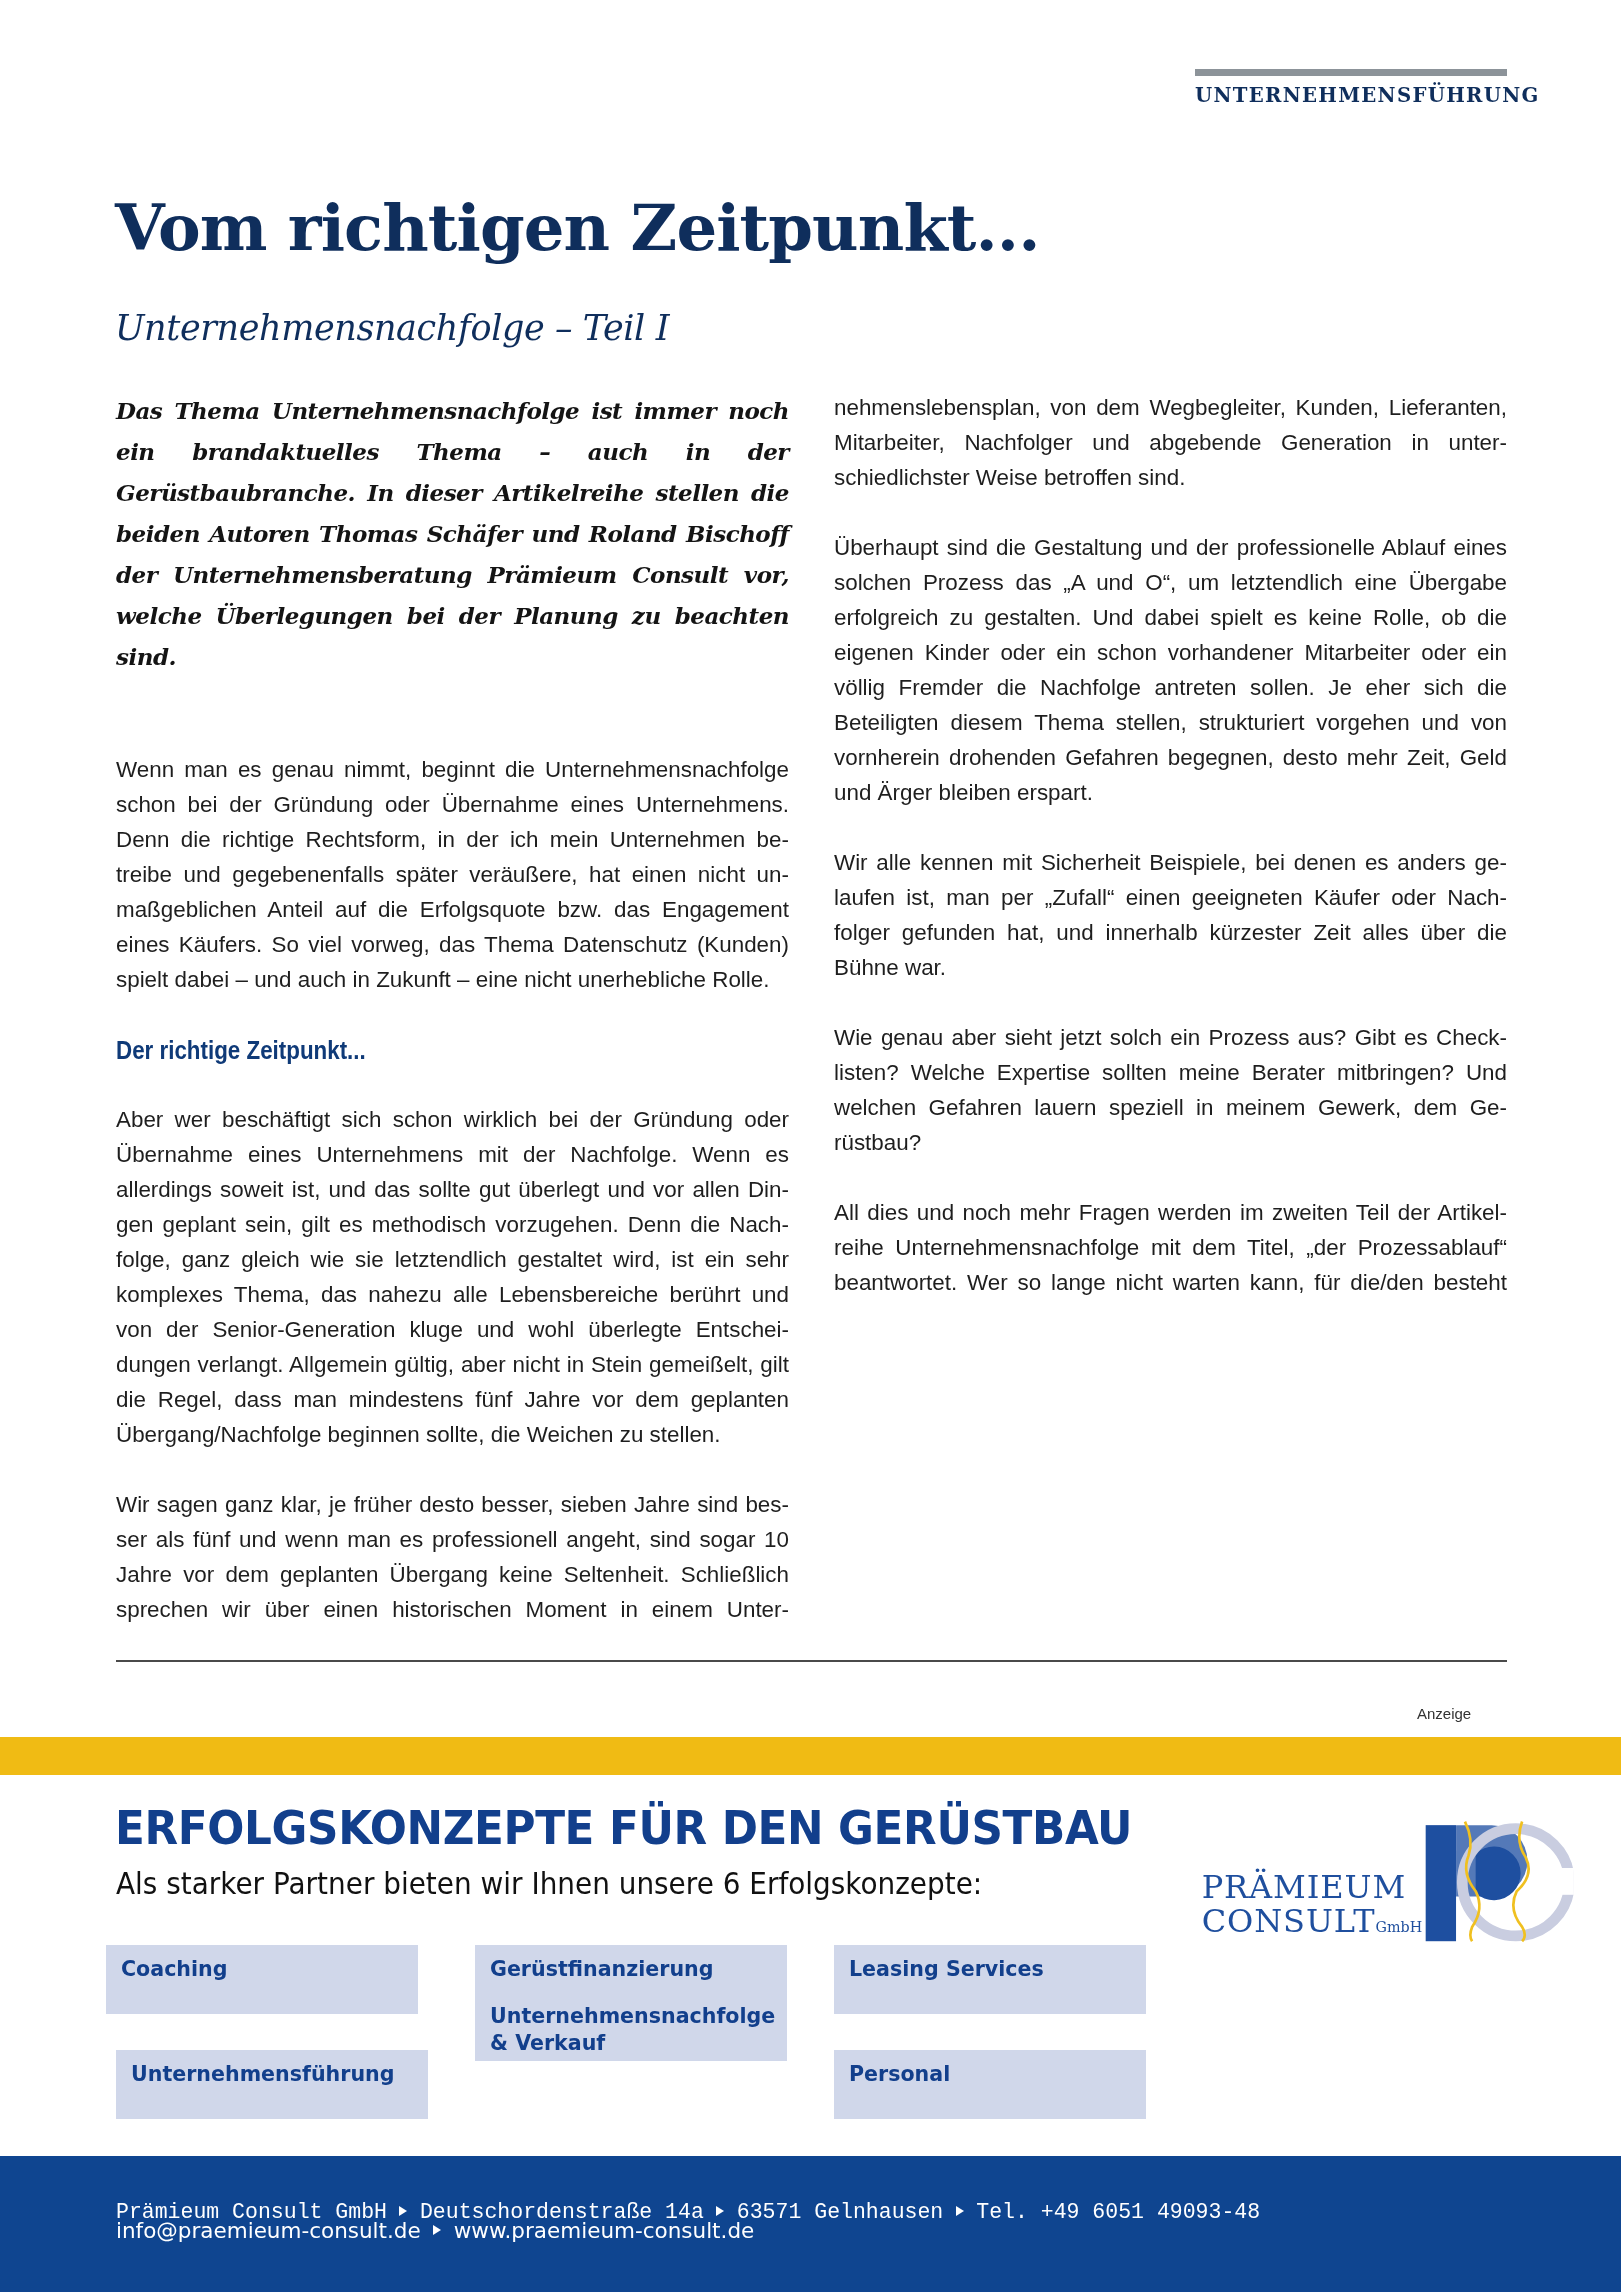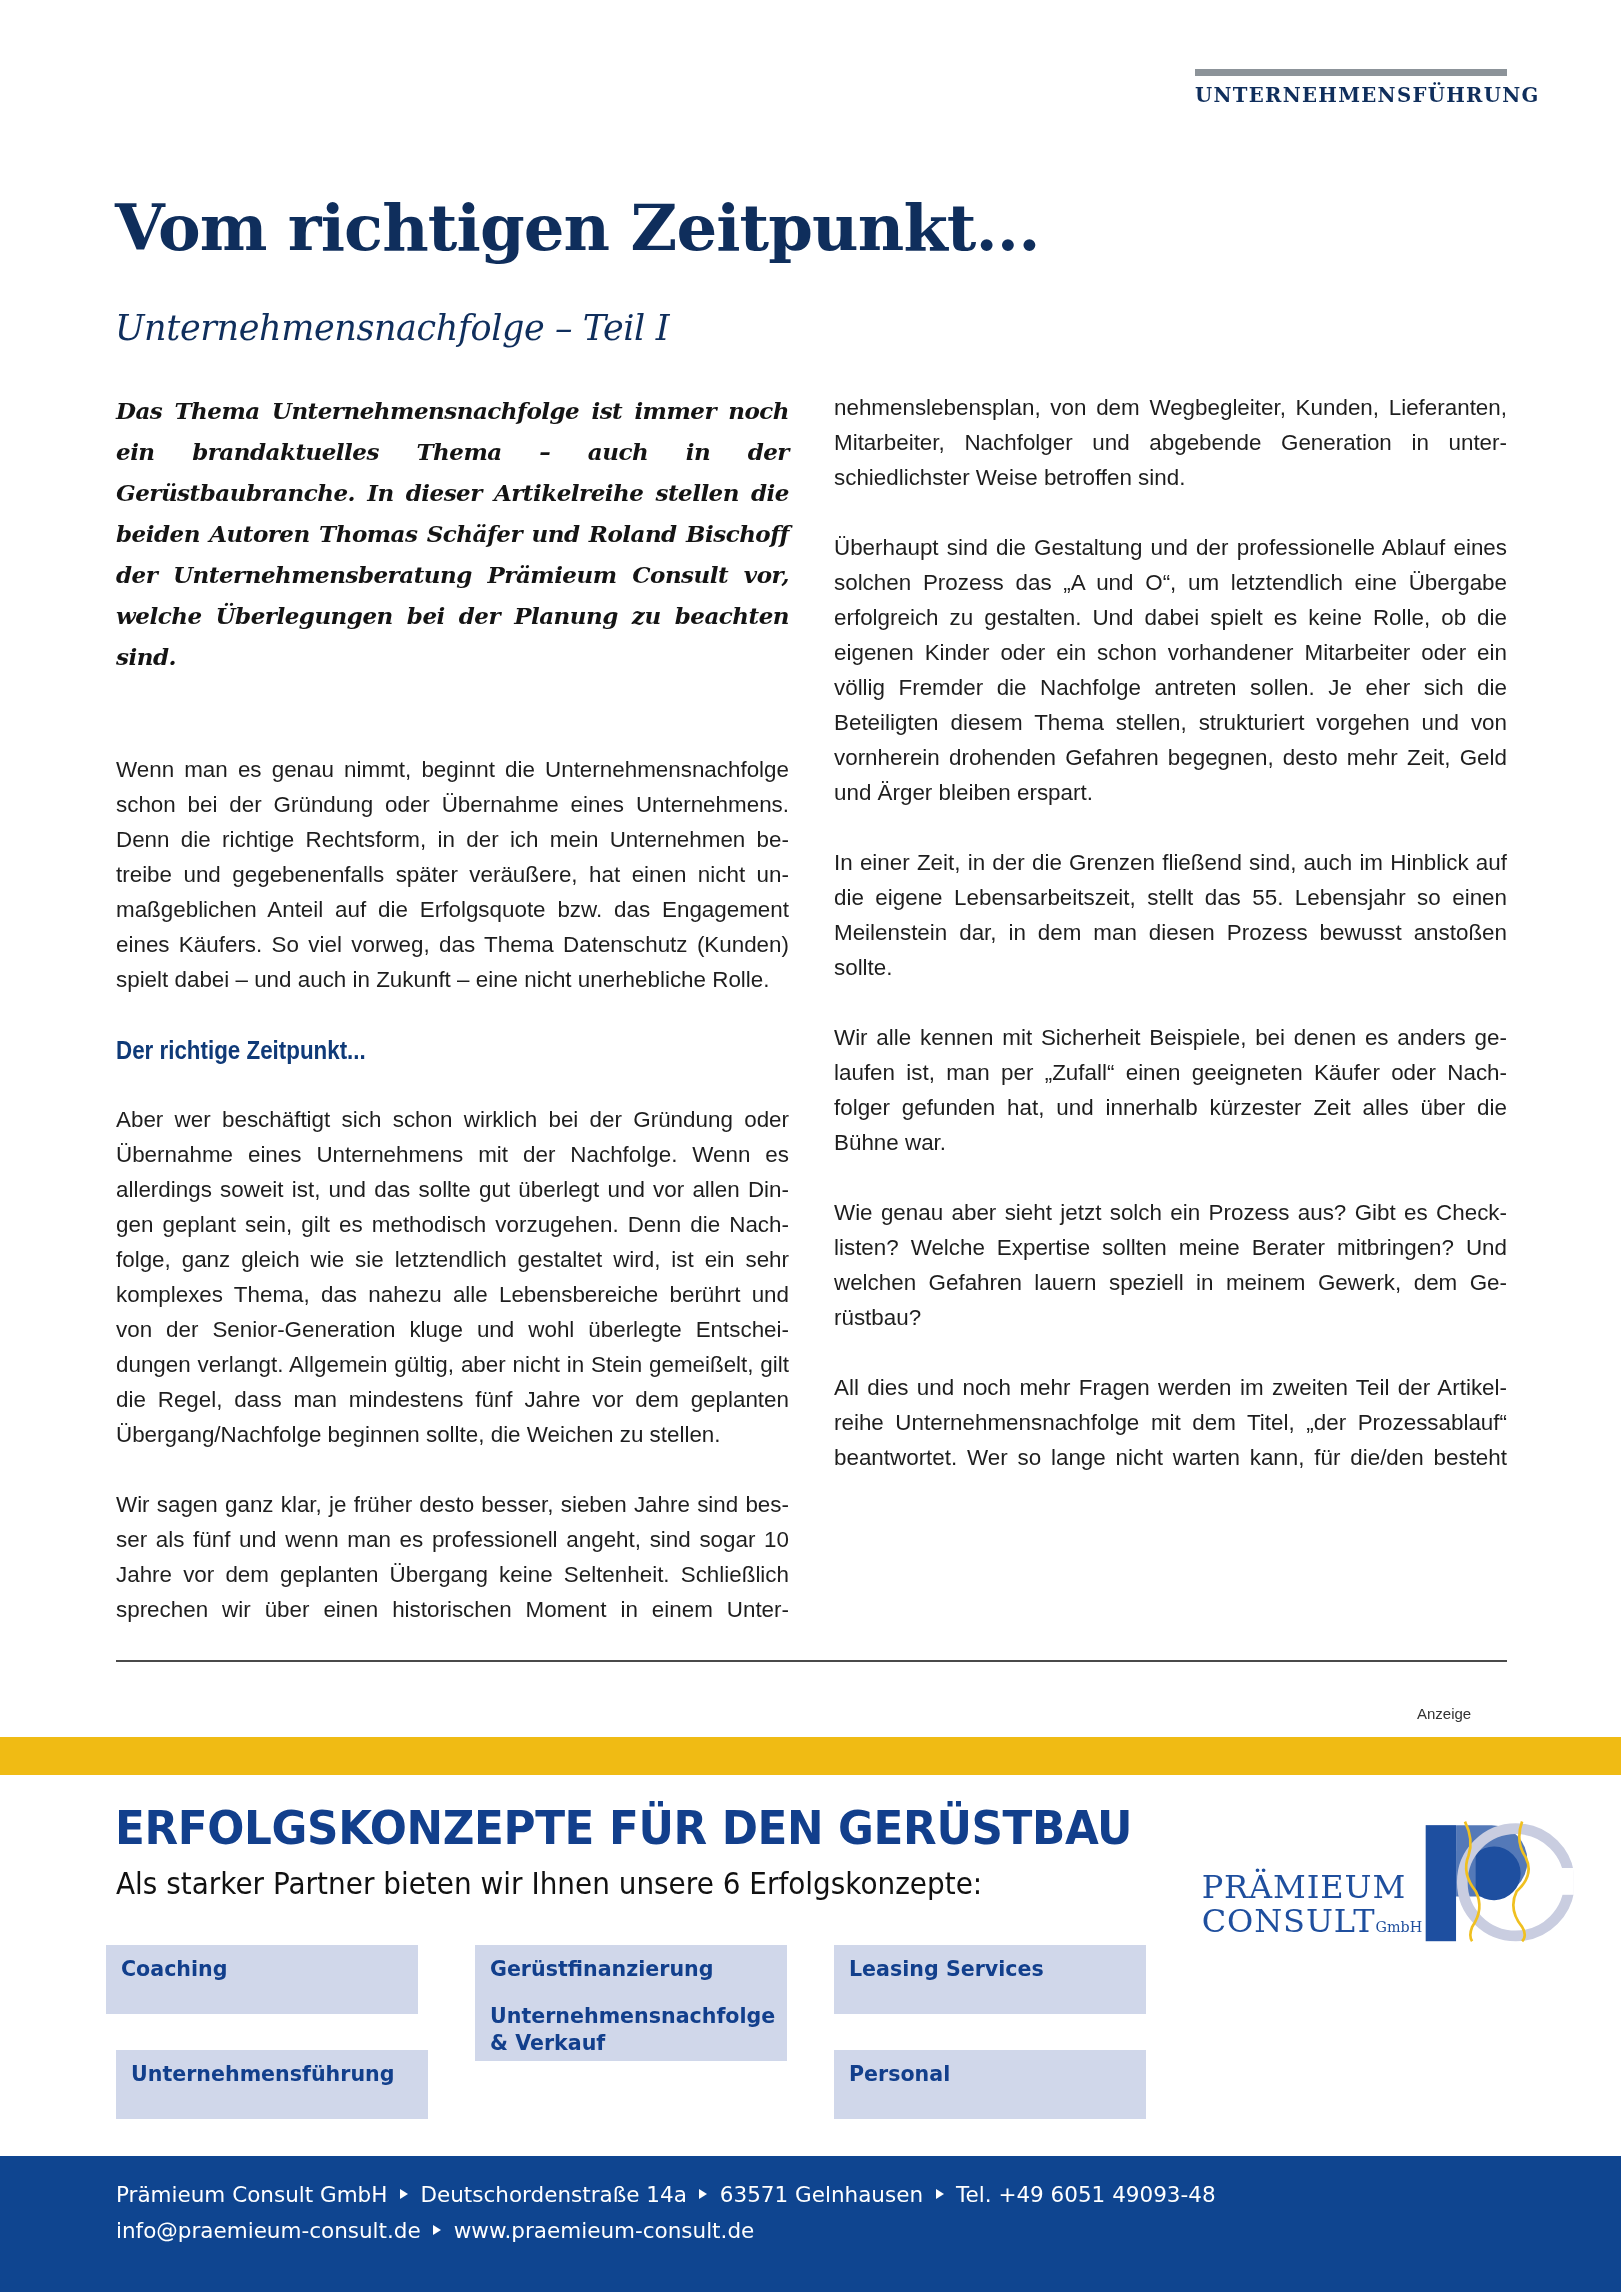--- a/index.html
+++ b/index.html
@@ -51,21 +51,20 @@
   <p class="lead">Das Thema Unternehmensnachfolge ist immer noch ein brandaktuelles Thema – auch in der Gerüstbaubranche. In dieser Artikelreihe stellen die beiden Autoren Thomas Schäfer und Roland Bischoff der Unternehmensberatung Prämieum Consult vor, welche Überlegungen bei der Pla­nung zu beachten sind.</p>
   <p>Wenn man es genau nimmt, beginnt die Unternehmensnachfolge schon bei der Gründung oder Übernahme eines Unternehmens. Denn die richtige Rechtsform, in der ich mein Unternehmen be­treibe und gegebenenfalls später veräußere, hat einen nicht un­maßgeblichen Anteil auf die Erfolgsquote bzw. das Engagement eines Käufers. So viel vorweg, das Thema Datenschutz (Kunden) spielt dabei – und auch in Zukunft – eine nicht unerhebliche Rolle.</p>
   <p class="subhead">Der richtige Zeitpunkt...</p>
   <p>Aber wer beschäftigt sich schon wirklich bei der Gründung oder Übernahme eines Unternehmens mit der Nachfolge. Wenn es allerdings soweit ist, und das sollte gut überlegt und vor allen Din­gen geplant sein, gilt es methodisch vorzugehen. Denn die Nach­folge, ganz gleich wie sie letztendlich gestaltet wird, ist ein sehr komplexes Thema, das nahezu alle Lebensbereiche berührt und von der Senior-Generation kluge und wohl überlegte Entschei­dungen verlangt. Allgemein gültig, aber nicht in Stein gemeißelt, gilt die Regel, dass man mindestens fünf Jahre vor dem geplan­ten Übergang/Nachfolge beginnen sollte, die Weichen zu stellen.</p>
   <p style="text-align-last:justify;">Wir sagen ganz klar, je früher desto besser, sieben Jahre sind bes­ser als fünf und wenn man es professionell angeht, sind sogar 10 Jahre vor dem geplanten Übergang keine Seltenheit. Schließlich sprechen wir über einen historischen Moment in einem Unter-</p>
 </div>
 
 <div class="col col-right">
   <p>nehmenslebensplan, von dem Wegbegleiter, Kunden, Lieferan­ten, Mitarbeiter, Nachfolger und abgebende Generation in unter­schiedlichster Weise betroffen sind.</p>
   <p>Überhaupt sind die Gestaltung und der professionelle Ablauf ei­nes solchen Prozess das „A und O“, um letztendlich eine Über­gabe erfolgreich zu gestalten. Und dabei spielt es keine Rolle, ob die eigenen Kinder oder ein schon vorhandener Mitarbeiter oder ein völlig Fremder die Nachfolge antreten sollen. Je eher sich die Beteiligten diesem Thema stellen, strukturiert vorgehen und von vornherein drohenden Gefahren begegnen, desto mehr Zeit, Geld und Ärger bleiben erspart.</p>
-  <p>In einer Zeit, in der die Grenzen fließend sind, auch im Hinblick auf die eigene Lebensarbeitszeit, stellt das 55. Lebensjahr so ei­nen Meilenstein dar, in dem man diesen Prozess bewusst ansto­ßen sollte.</p>
   <p>Wir alle kennen mit Sicherheit Beispiele, bei denen es anders ge­laufen ist, man per „Zufall“ einen geeigneten Käufer oder Nach­folger gefunden hat, und innerhalb kürzester Zeit alles über die Bühne war.</p>
   <p>Wie genau aber sieht jetzt solch ein Prozess aus? Gibt es Check­listen? Welche Expertise sollten meine Berater mitbringen? Und welchen Gefahren lauern speziell in meinem Gewerk, dem Ge­rüstbau?</p>
   <p style="text-align-last:justify;">All dies und noch mehr Fragen werden im zweiten Teil der Artikel­reihe Unternehmensnachfolge mit dem Titel, „der Prozessablauf“ beantwortet. Wer so lange nicht warten kann, für die/den besteht</p>
 </div>
 
 <div class="abs rule"></div>
 <div class="abs anzeige">Anzeige</div>
 
 <div class="abs yellow-band"></div>
 
@@ -87,20 +86,20 @@
     <path d="M38 8 h40 a40 40 0 0 1 0 80 h-40 z" fill="#5479b8"></path>
     <path d="M60 40 a30 30 0 1 1 0 44 z" fill="#1e4fa0"></path>
     <circle cx="105" cy="72" r="60" fill="none" stroke="#c9cde0" stroke-width="12"></circle>
     <rect x="130" y="56" width="40" height="30" fill="#ffffff"></rect>
     <path d="M48 4 q10 20 4 38 q-8 20 8 40 q10 20 -4 40 q-4 10 0 16" fill="none" stroke="#f0c020" stroke-width="3"></path>
     <path d="M112 4 q-8 22 4 40 q10 20 -10 38 q-10 20 6 40 q6 10 0 16" fill="none" stroke="#f0c020" stroke-width="3"></path>
   </svg>
 </div>
 
 <div class="abs footer">
-  <div class="footer-line" style="top:26px;">
+  <div class="footer-line" style="top:44px;font-family:Liberation Mono, monospace;">
     <span>Prämieum Consult GmbH</span><span class="tri"></span><span>Deutschordenstraße 14a</span><span class="tri"></span><span>63571 Gelnhausen</span><span class="tri"></span><span>Tel. +49 6051 49093-48</span>
   </div>
   <div class="footer-line" style="top:62px;">
     <span>info@praemieum-consult.de</span><span class="tri"></span><span>www.praemieum-consult.de</span>
   </div>
 </div>
 
 
 </body></html>

